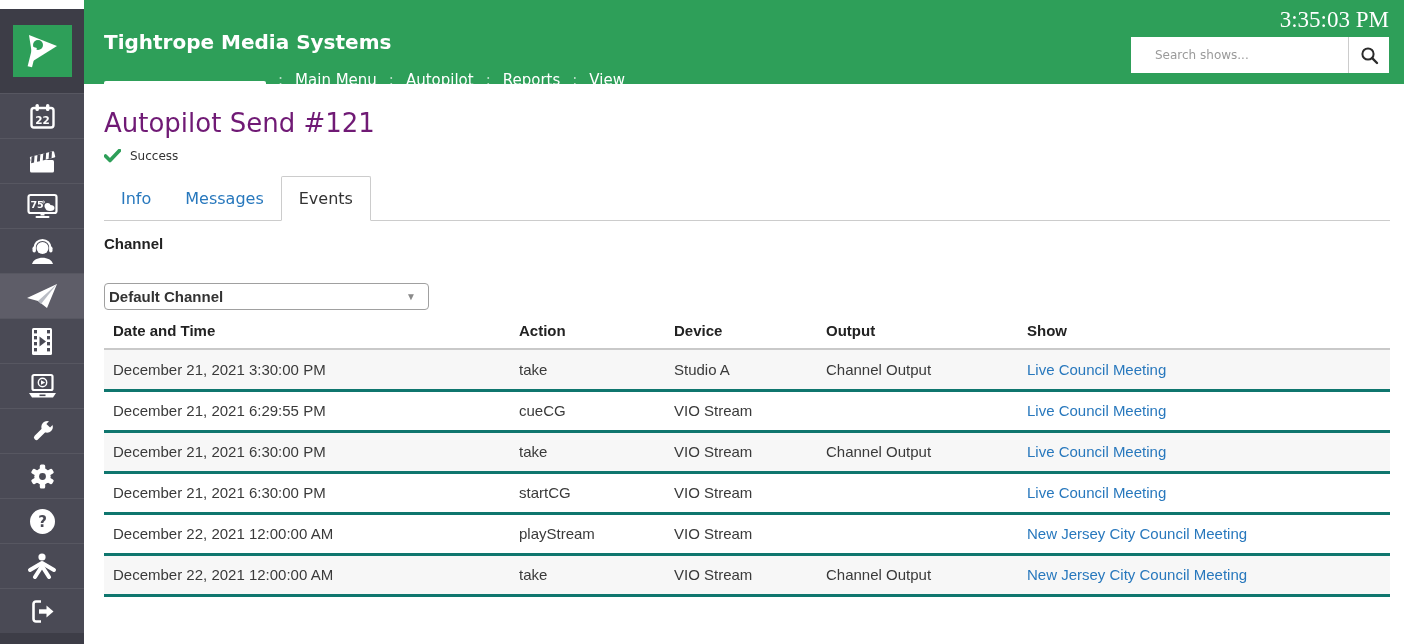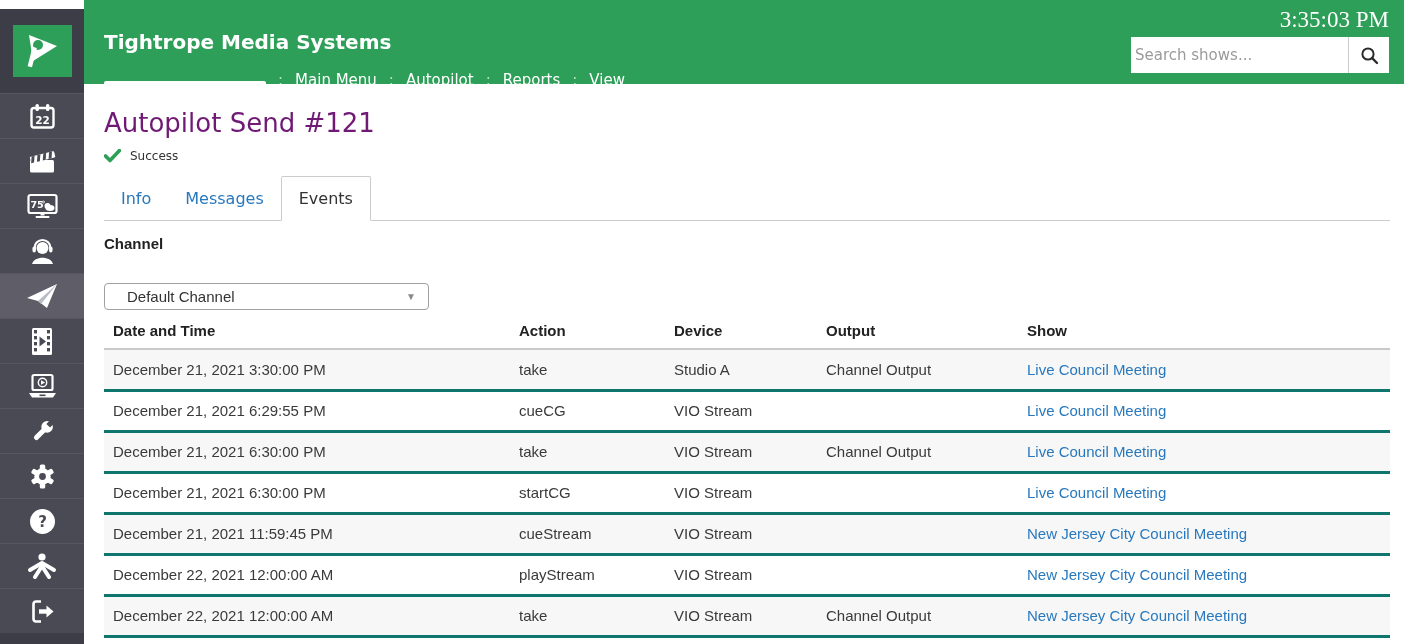--- a/index.html
+++ b/index.html
@@ -19,43 +19,43 @@
   .topbar { position:absolute; left:84px; top:0; right:0; height:84px; background:#2e9f59; }
   .app-title { position:absolute; left:20px; top:30px; font-size:20px; font-weight:bold; color:#fff; }
   .crumbs { position:absolute; left:20px; top:49px; display:flex; align-items:center; font-size:15px; }
   .loc-pill { background:#fff; color:#2e9f59; padding:5px 11px 6px 9px; border-radius:2px;
               display:flex; align-items:center; gap:6px; cursor:pointer;margin-top:32px; }
   .crumb-sep { color:rgba(255,255,255,0.65); margin:0 12px; }
   .crumb-link { color:#fff; cursor:pointer; }
   .clock { position:absolute; right:15px; top:7px; font-size:23px; color:#fff;font-family:Liberation Serif, serif; }
   .searchbar { position:absolute; right:15px; top:37px; width:258px; height:36px; background:#fff;
                display:flex; align-items:stretch; }
-  .searchbar input { flex:1; border:none; outline:none; padding:0 4px; font-size:15px;
+  .searchbar input { flex:1; border:none; outline:none; padding:0 24px; font-size:12px;
                      font-family:"DejaVu Sans",sans-serif; color:#333; }
   .searchbar input::placeholder { color:#9a9a9a; }
   .search-btn { width:41px; border:none; background:#fff; border-left:1px solid #ccc;
                 display:flex; align-items:center; justify-content:center; cursor:pointer; }
 
   
   .content { position:absolute; left:84px; top:84px; right:0; bottom:0; background:#fff;
              padding:0 14px 0 20px; }
   .page-title { margin-top:22px; font-size:26px; font-weight:normal; color:#701a75; line-height:34px; }
   .status-row { margin-top:9px; display:flex; align-items:center; gap:9px; font-size:12px; color:#333; }
 
   .tabs { margin-top:13px; display:flex; align-items:stretch; height:45px; border-bottom:1px solid #ccc; }
   .tab { display:flex; align-items:center; padding:0 17px; font-size:16px; color:#2878bd; cursor:pointer; }
   .tab.active { color:#333; background:#fff; border:1px solid #ccc; border-bottom:1px solid #fff;
                 margin-bottom:-1px; border-radius:2px 2px 0 0; cursor:default; }
 
   .section-label { margin-top:14px; font-size:15px; font-weight:bold; color:#222;
                    font-family:"Liberation Sans",sans-serif; }
   .dropdown { margin-top:31px; width:325px; height:27px; border:1px solid #a0a0a0; border-radius:4px;
               background:#fff; display:flex; align-items:center; justify-content:space-between;
-              padding:0 12px 0 22px; font-size:15px; color:#333; cursor:pointer;
-              font-family:"Liberation Sans",sans-serif; }
+              padding:0 12px 0 4px; font-size:15px; color:#333; cursor:pointer;
+              font-family:"Liberation Sans",sans-serif;font-weight:bold; }
   .dd-arrow { font-size:10px; color:#8a8a8a; }
 
   table.events { margin-top:3px; width:100%; border-collapse:collapse;
                  font-family:"Liberation Sans",sans-serif; }
   table.events col.c1{width:406px} table.events col.c2{width:155px}
   table.events col.c3{width:152px} table.events col.c4{width:201px}
   table.events th { text-align:left; font-size:15px; color:#222; padding:9px 0 9px 9px;
                     border-bottom:2px solid #c9c9c9; }
   table.events td { font-size:15px; color:#3a3a3a; padding:0 0 0 9px; height:41px;
                     border-bottom:3px solid #0f766e; }
@@ -325,27 +325,20 @@
         <td>Channel Output</td>
         <td><a class="show-link">Live Council Meeting</a></td>
       </tr>
       <tr>
         <td>December 21, 2021 6:30:00 PM</td>
         <td>startCG</td>
         <td>VIO Stream</td>
         <td></td>
         <td><a class="show-link">Live Council Meeting</a></td>
       </tr>
-      <tr class="odd">
-        <td>December 21, 2021 11:59:45 PM</td>
-        <td>cueStream</td>
-        <td>VIO Stream</td>
-        <td></td>
-        <td><a class="show-link">New Jersey City Council Meeting</a></td>
-      </tr>
       <tr>
         <td>December 22, 2021 12:00:00 AM</td>
         <td>playStream</td>
         <td>VIO Stream</td>
         <td></td>
         <td><a class="show-link">New Jersey City Council Meeting</a></td>
       </tr>
       <tr class="odd">
         <td>December 22, 2021 12:00:00 AM</td>
         <td>take</td>

